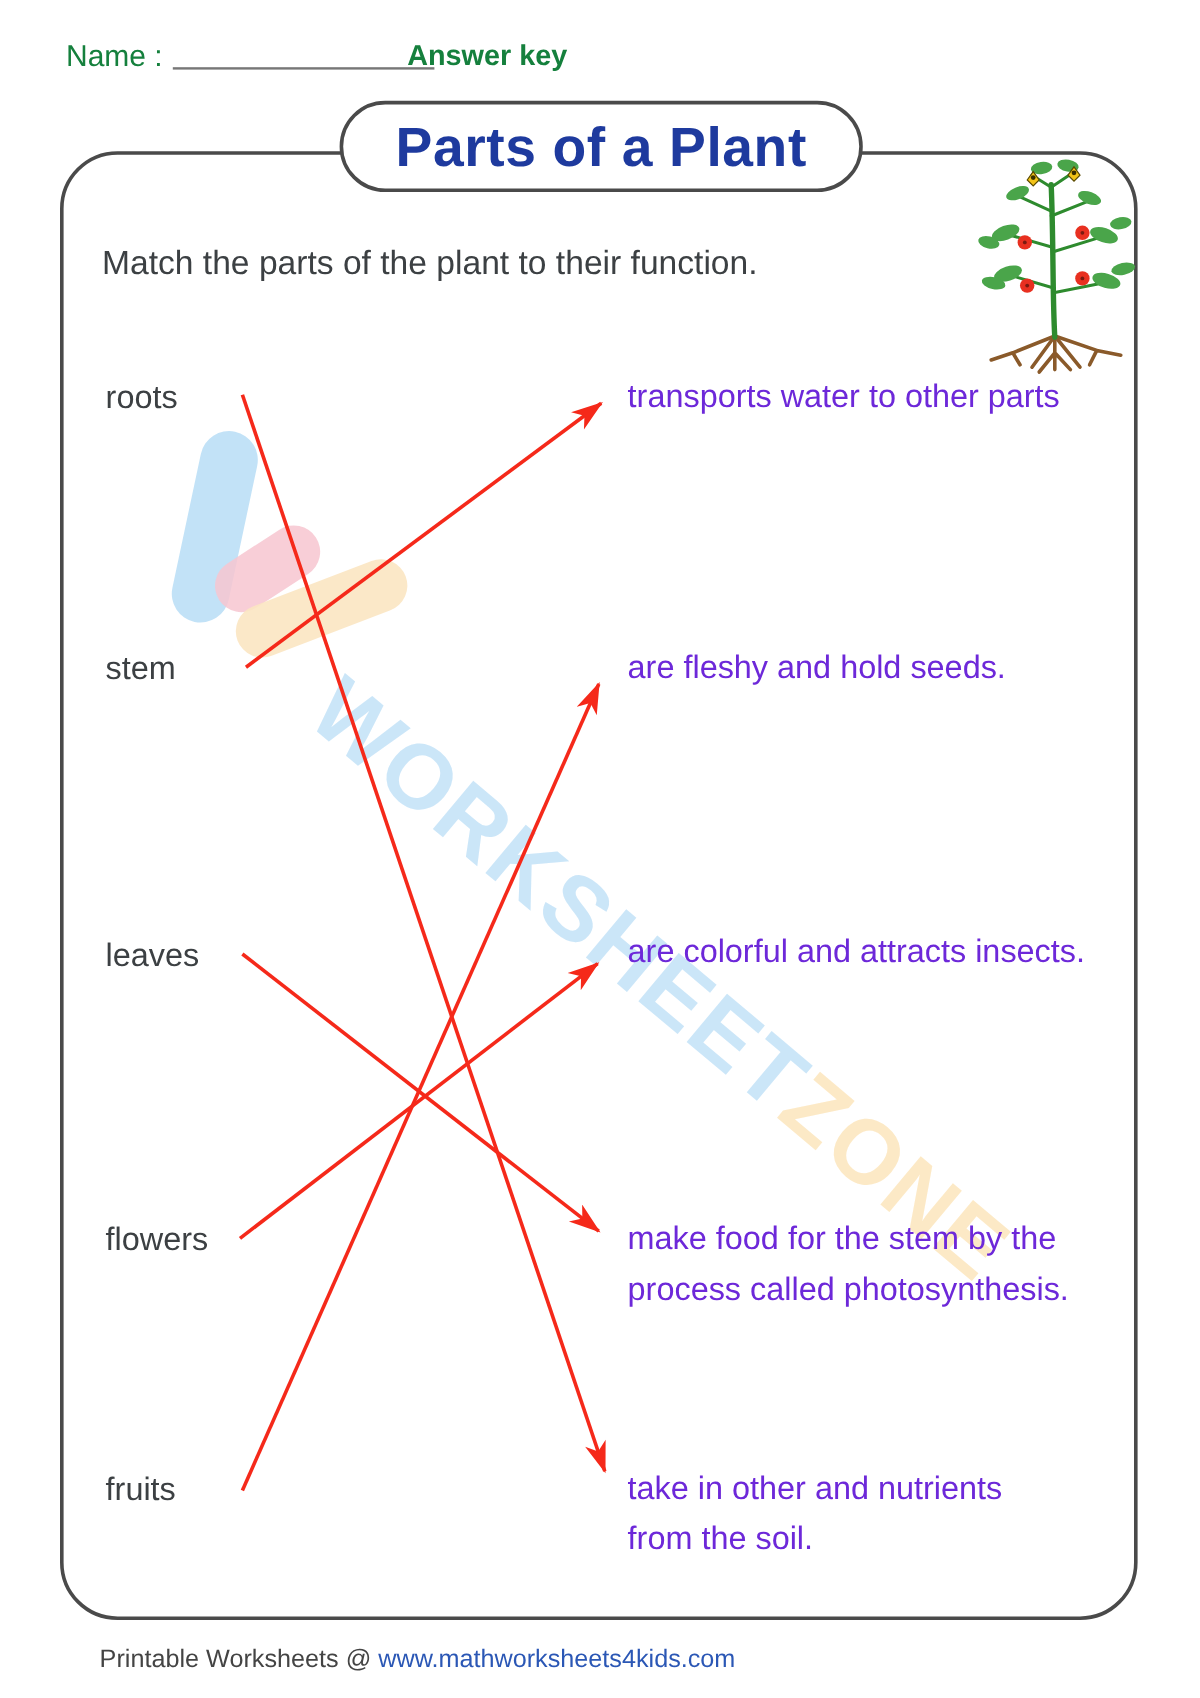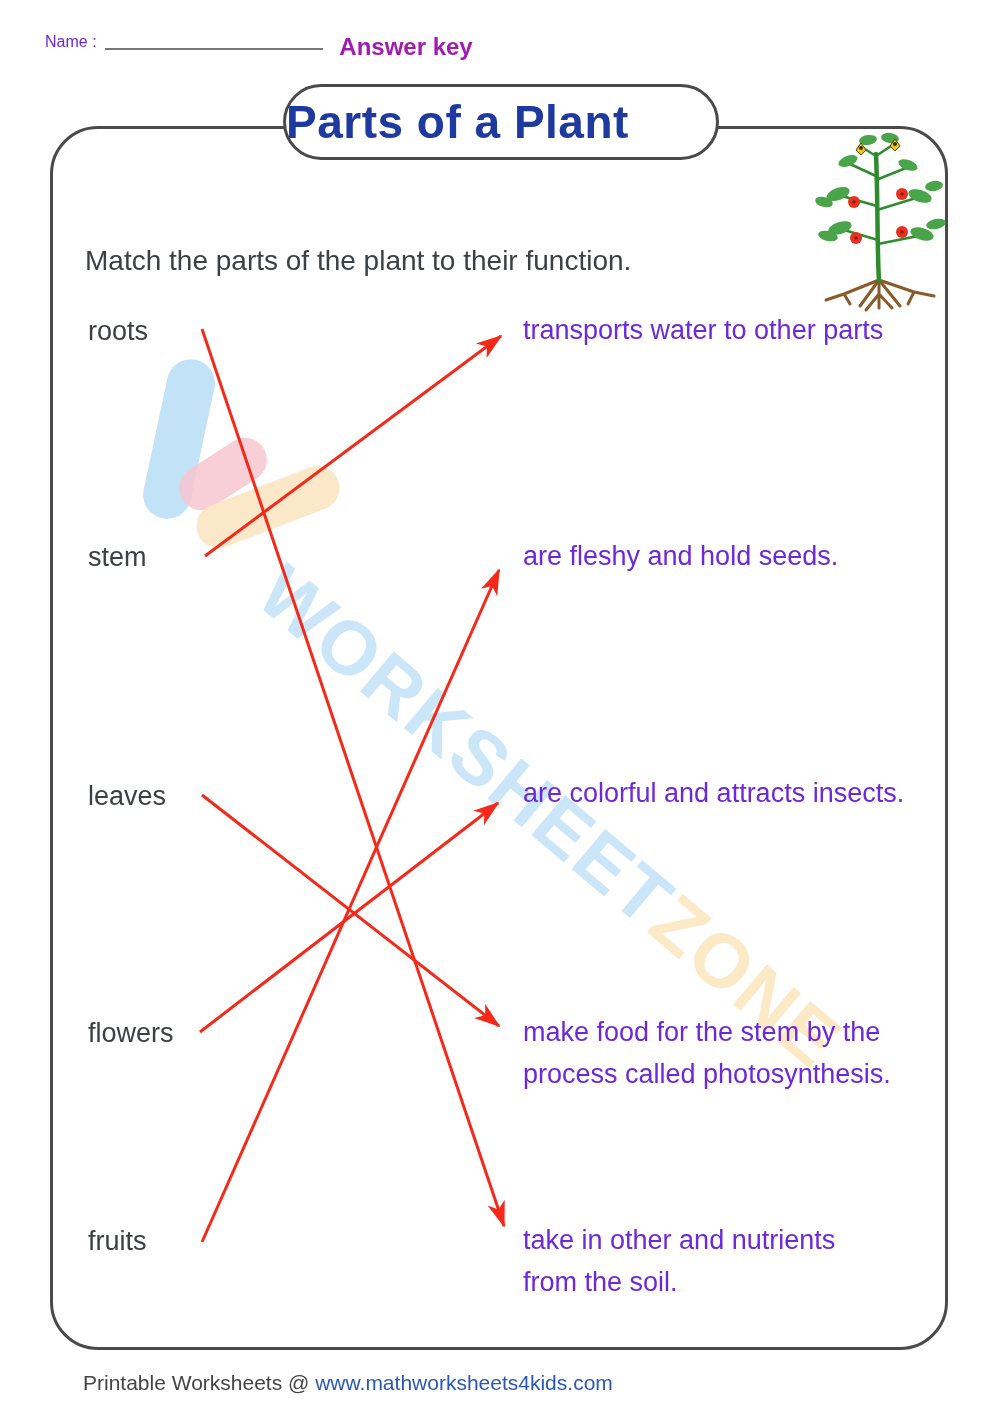--- a/index.html
+++ b/index.html
@@ -1,33 +1,33 @@
 <!DOCTYPE html>
 <html><head>
 <meta charset="utf-8">
 <style>
   * { margin: 0; padding: 0; box-sizing: border-box; }
   html, body { width: 1000px; height: 1415px; background: #ffffff; overflow: hidden; }
   body { position: relative; font-family: "Liberation Sans", sans-serif; color: #3c4043; }
 
   
-  .name-row { position: absolute; left: 45px; top: 33px; font-size: 16px; color: #6d28d9; z-index: 5; }
+  .name-row { position: absolute; left: 55px; top: 33px; font-size: 25px; color: #15803d; z-index: 5; }
   .name-line { display: inline-block; width: 218px; border-bottom: 2px solid #777; transform: translateY(3px); margin-left: 8px; }
   .answer-key { position: absolute; left: 0; top: 33px; width: 812px; text-align: center;
-                font-size: 24px; font-weight: bold; color: #a21caf; z-index: 5; }
+                font-size: 24px; font-weight: bold; color: #15803d; z-index: 5; }
 
   
   .frame { position: absolute; left: 50px; top: 126px; width: 898px; height: 1224px;
            border: 3px solid #4a4a4a; border-radius: 48px; background: transparent; z-index: 1; }
   .title-pill { position: absolute; left: 283px; top: 84px; width: 436px; height: 76px;
                 background: #ffffff; border: 3px solid #4a4a4a; border-radius: 40px;
-                display: flex; align-items: center; justify-content: flex-start; z-index: 2; }
+                display: flex; align-items: center; justify-content: center; z-index: 2; }
   .title-pill span { font-size: 46px; font-weight: bold; color: #1e3a9e; letter-spacing: 0.5px; }
 
-  .instruction { position: absolute; left: 85px; top: 203px; font-size: 28px; color: #3c4043; z-index: 4; margin-top: 42px; }
+  .instruction { position: absolute; left: 85px; top: 203px; font-size: 28px; color: #3c4043; z-index: 4; }
 
   
   .plant { position: absolute; left: 798px; top: 128px; z-index: 2; }
 
   
   .wm-bar { position: absolute; border-radius: 28px; z-index: 0; }
   .wm-blue   { left: 155px; top: 358px; width: 48px;  height: 162px; background: #b7ddf6; transform: rotate(12deg); opacity: .85; }
   .wm-pink   { left: 175px; top: 452px; width: 96px;  height: 44px;  background: #f7c6d0; transform: rotate(-33deg); opacity: .85; }
   .wm-orange { left: 193px; top: 485px; width: 150px; height: 44px;  background: #fbe6c2; transform: rotate(-21deg); opacity: .9; }
 

